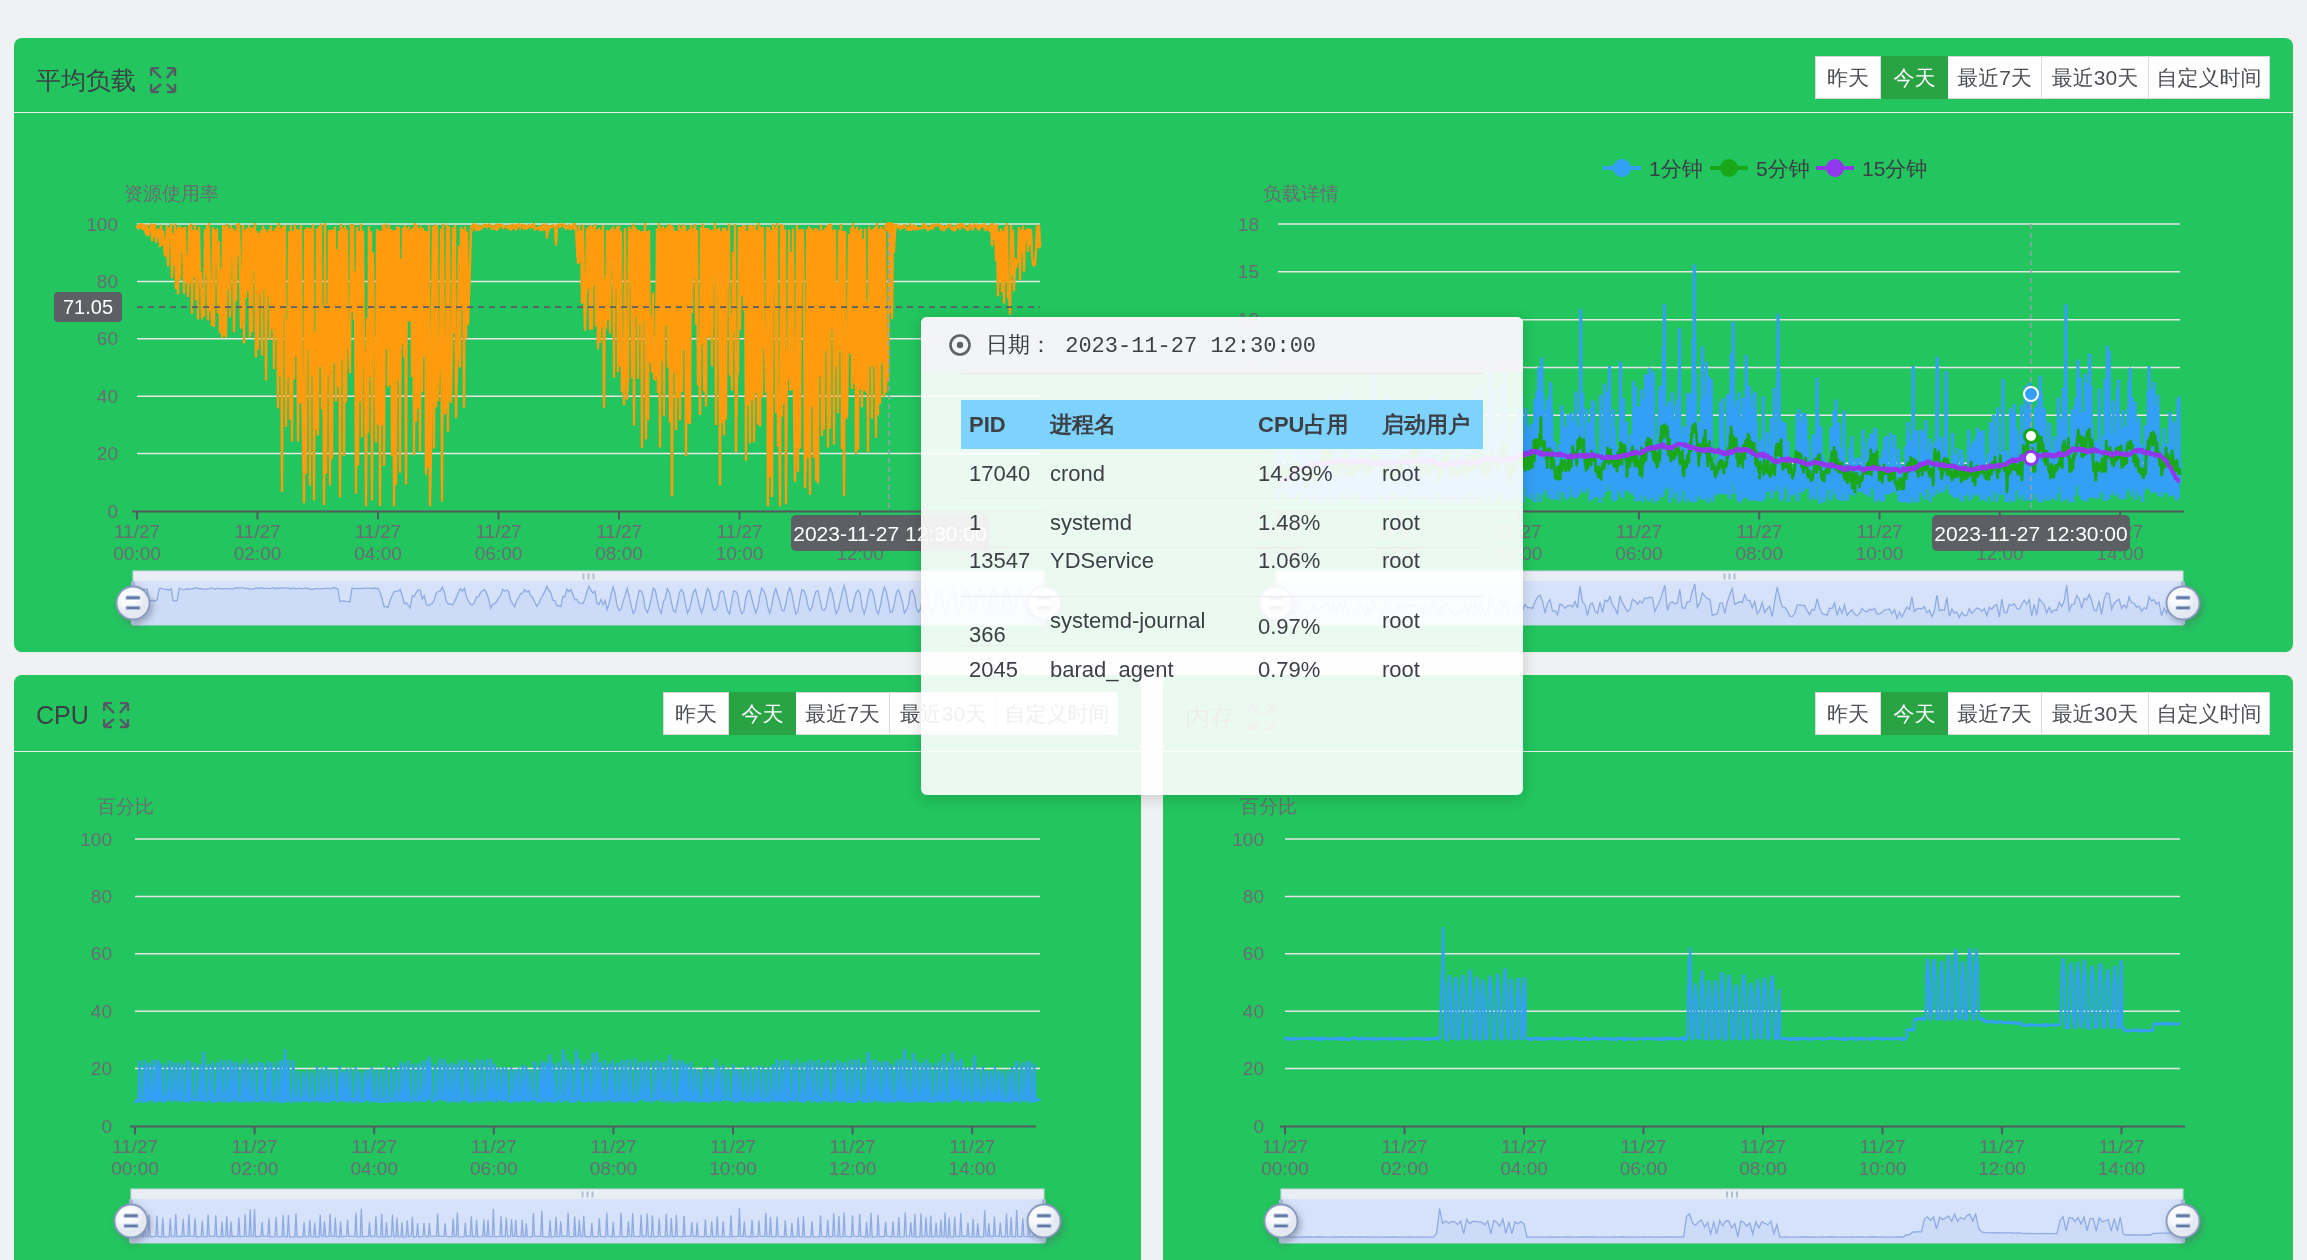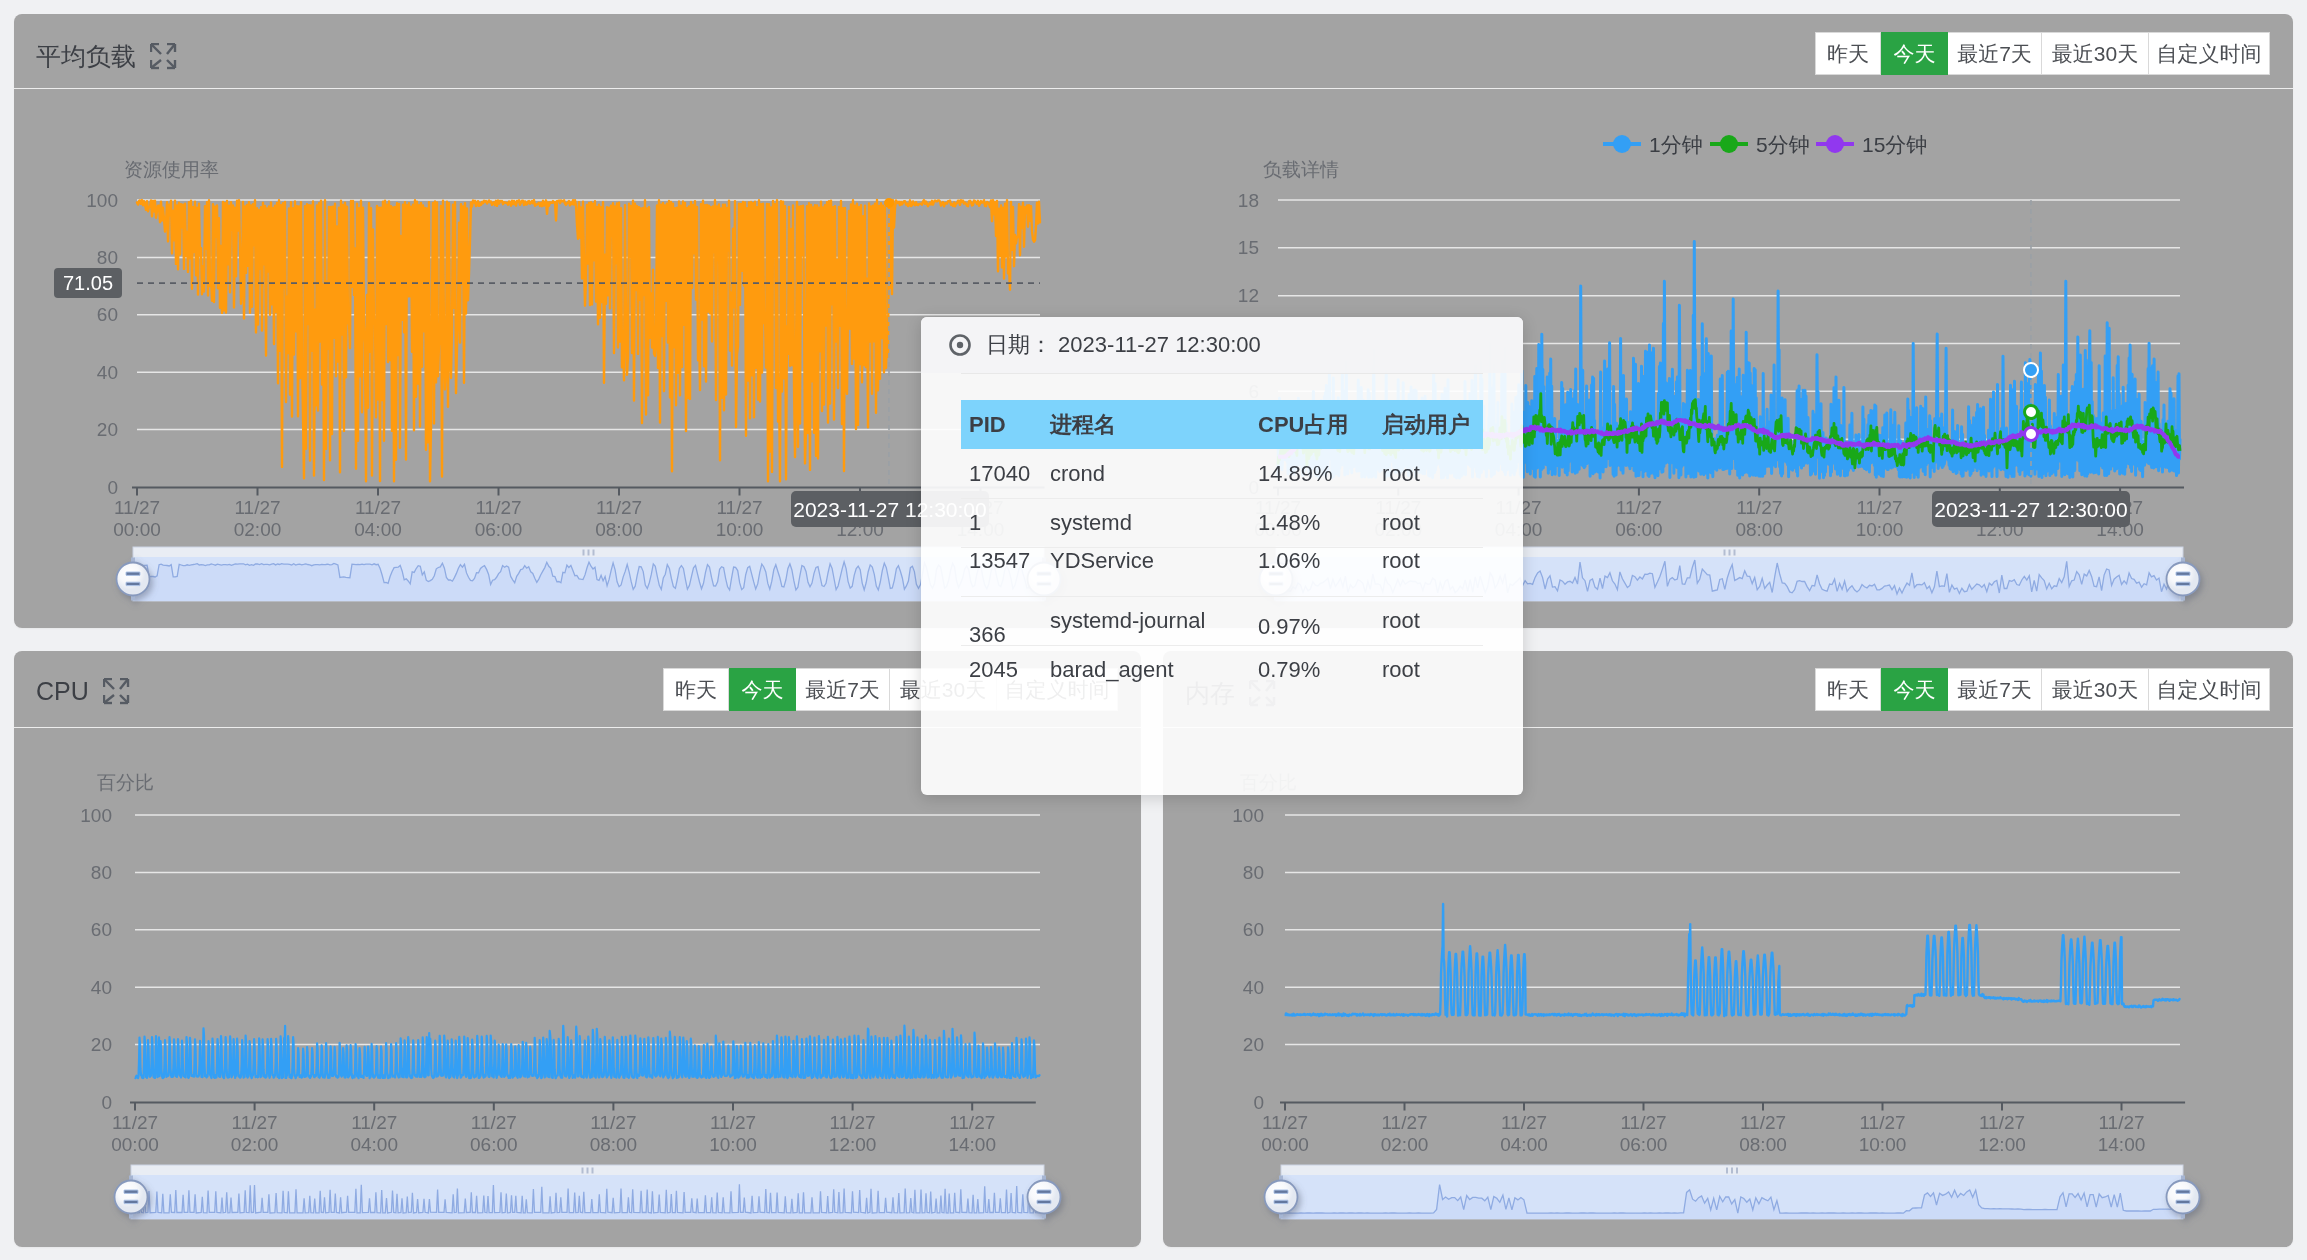--- a/index.html
+++ b/index.html
@@ -1,15 +1,15 @@
 <!DOCTYPE html>
 <html><head><meta charset="utf-8">
 <style>
   html,body{margin:0;padding:0;background:#f0f1f3;font-family:"Liberation Sans",sans-serif;}
-  .panel{position:absolute;background:#a3a3a3;border-radius:8px;box-shadow:0 1px 2px rgba(0,0,0,0.04);}
+  .panel{position:absolute;background:#22c55e;border-radius:8px;box-shadow:0 1px 2px rgba(0,0,0,0.04);margin-top:24px;}
   .ptitle{position:absolute;left:22px;top:26px;font-size:25px;color:#3c3f45;display:flex;align-items:center;}
   .hdrline{position:absolute;left:0;right:0;border-bottom:1px solid #ededed;}
   svg{position:absolute;left:0;top:0;}
   text{font-family:"Liberation Sans",sans-serif;}
 </style></head>
 <body style="width:2307px;height:1260px;position:relative;overflow:hidden;">
 
 <div class="panel" style="left:14px;top:14px;width:2279px;height:614px;">
   <div class="ptitle">平均负载&nbsp;&nbsp;<svg width="28" height="28" style="position:static;" viewBox="0 0 28 28">
         <line x1="11.0" y1="11.0" x2="1" y2="1" stroke="#565b63" stroke-width="2.4"></line>
@@ -362,21 +362,21 @@
       </g>
   </svg>
 </div>
 
 <div style="position:absolute;left:921px;top:317px;width:602px;height:478px;background:rgba(255,255,255,0.91);border-radius:6px;box-shadow:0 3px 16px rgba(0,0,0,0.16);font-size:22px;color:#3c3f45;">
   <div style="height:56px;background:rgba(243,243,245,0.95);border-radius:6px 6px 0 0;display:flex;align-items:center;">
     <svg width="24" height="24" style="position:static;margin-left:27px;" viewBox="0 0 24 24">
         <circle cx="12" cy="12" r="9.5" fill="none" stroke="#5f6368" stroke-width="2.6"></circle>
         <circle cx="12" cy="12" r="3.2" fill="#5f6368"></circle>
       </svg>
-    <span style="margin-left:14px;">日期：&nbsp;2023-11-27 12:30:00</span>
+    <span style="margin-left:14px;font-family:Liberation Mono, monospace;">日期：&nbsp;2023-11-27 12:30:00</span>
   </div>
   <div style="margin:0 40px;border-bottom:1px solid #e8e8e8;"></div>
   <div style="margin:26px 40px 0 40px;">
     <div style="display:flex;height:49px;align-items:center;background:#7dd3fc;font-weight:bold;">
       <div style="width:81px;padding-left:8px;box-sizing:border-box;">PID</div>
         <div style="width:208px;padding-left:8px;box-sizing:border-box;">进程名</div>
       <div style="width:124px;padding-left:8px;box-sizing:border-box;">CPU占用</div>
         <div style="flex:1;padding-left:8px;box-sizing:border-box;white-space:nowrap;">启动用户</div>
     </div>
     <div style="display:flex;height:49px;align-items:center;box-sizing:border-box;">

